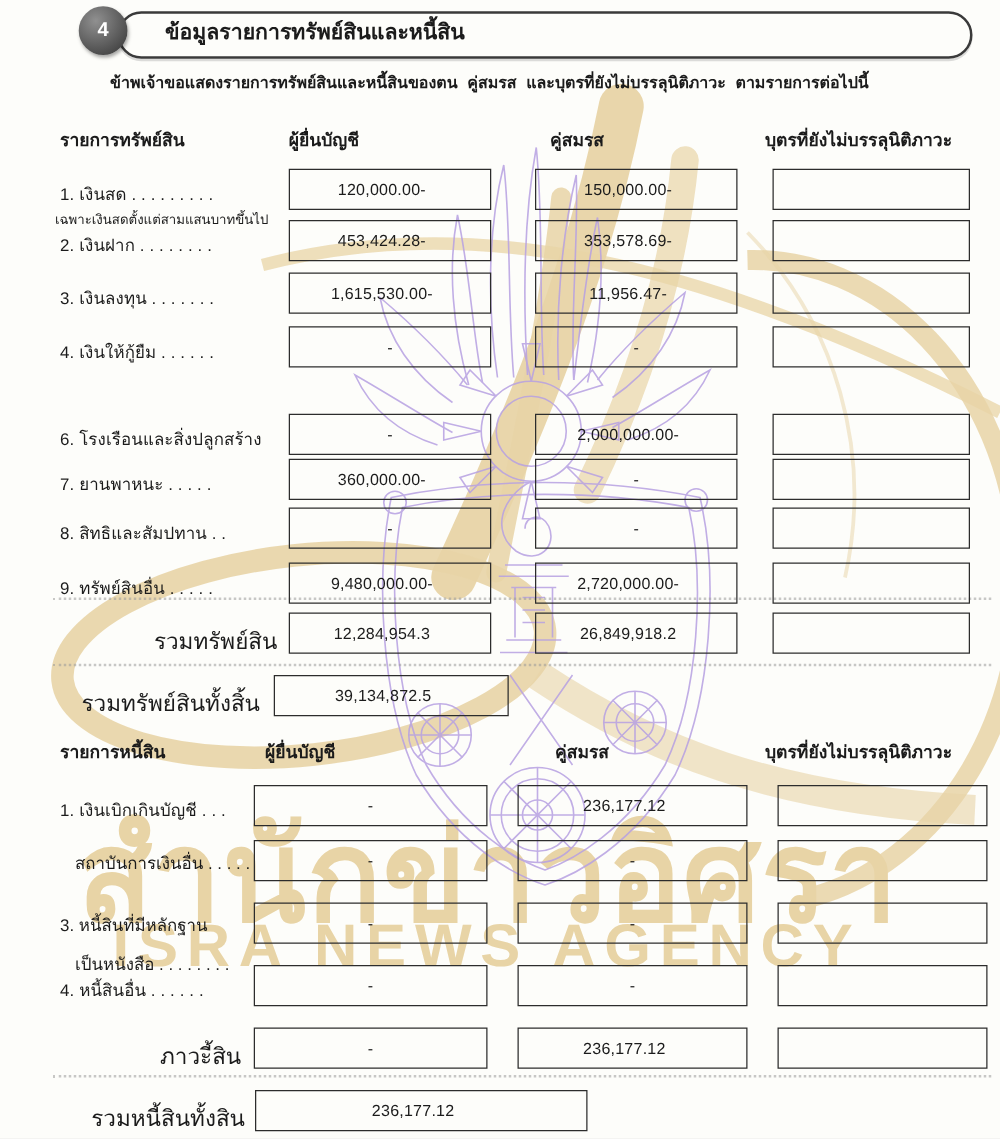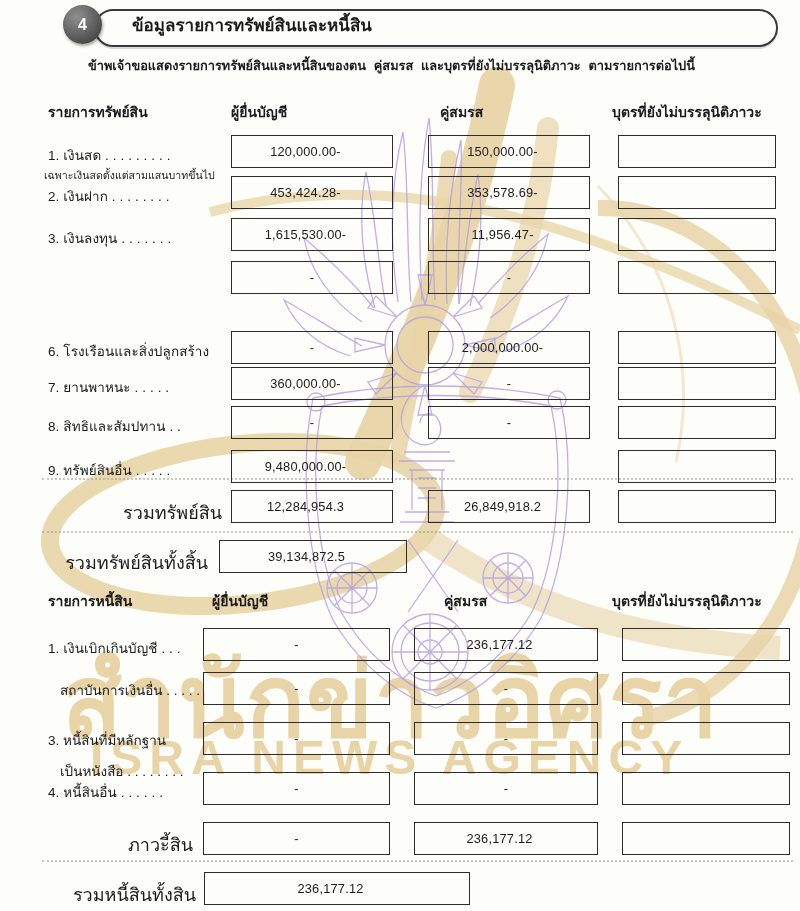--- a/index.html
+++ b/index.html
@@ -191,20 +191,21 @@
       </div>
     <div class="box b2">
         <span class="val">11,956.47-</span>
       </div>
     <div class="box b3">
         <span class="val"></span>
       </div>
   </div>
 
   <div class="row asset" style="top:261px">
+    <div class="label">4.  เงินให้กู้ยืม  . . . . . .</div>
     <div class="box b1">
         <span class="val dash">-</span>
       </div>
     <div class="box b2">
         <span class="val dash">-</span>
       </div>
     <div class="box b3">
         <span class="val"></span>
       </div>
   </div>
@@ -246,20 +247,23 @@
       </div>
     <div class="box b3">
         <span class="val"></span>
       </div>
   </div>
 
   <div class="row asset" style="top:450px">
     <div class="label">9.  ทรัพย์สินอื่น  . . . . .</div>
     <div class="box b1">
         <span class="val">9,480,000.00-</span>
+      </div>
+    <div class="box b2">
+        <span class="val">2,720,000.00-</span>
       </div>
     <div class="box b3">
         <span class="val"></span>
       </div>
   </div>
 
   <div class="dotline" style="top:478px"></div>
 
   <div class="row asset" style="top:490px">
     <div class="total-label" style="left:60px;width:162px">รวมทรัพย์สิน</div>

